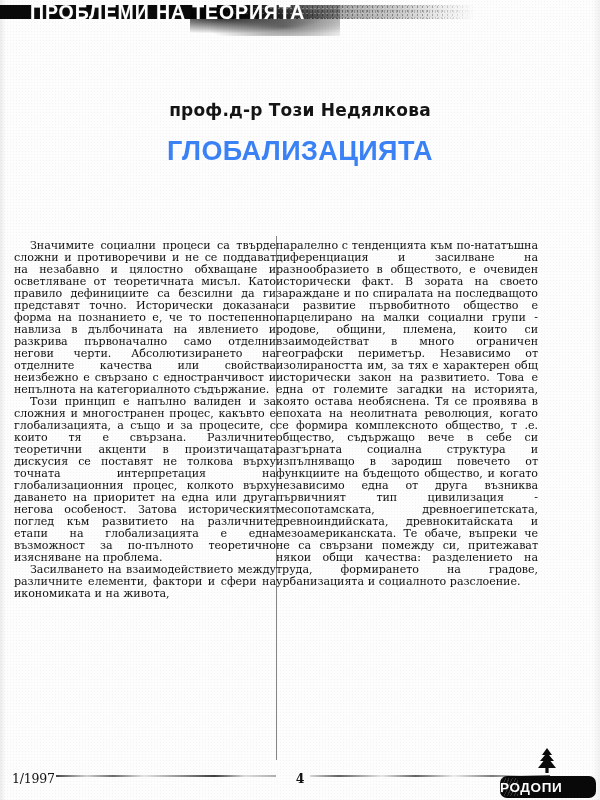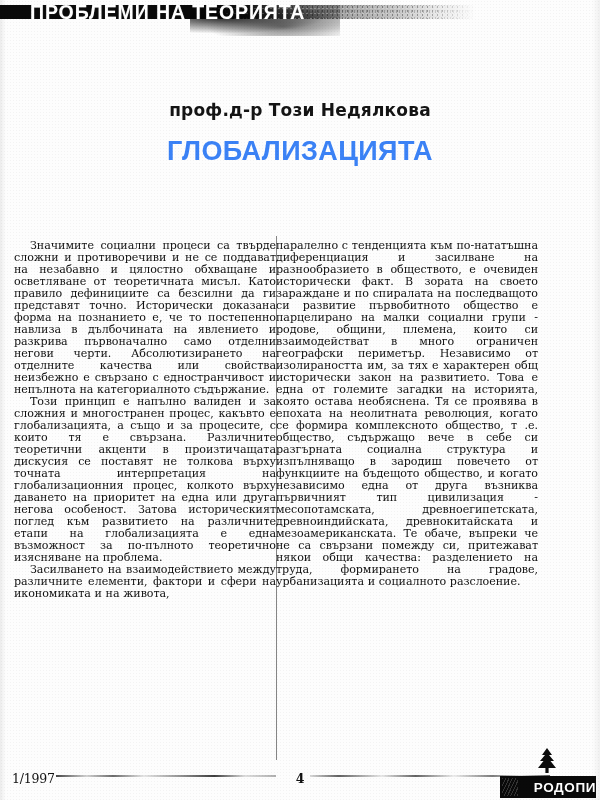--- a/index.html
+++ b/index.html
@@ -227,21 +227,22 @@
   }
   .logo-box {
     position: absolute;
     right: 0;
     bottom: 0;
     width: 96px;
     height: 22px;
     background: #090909;
     display: flex;
     align-items: center;
-    justify-content: flex-end;
+    justify-content: flex-start;
+    border-radius: 7px;
   }
   .logo-text {
     color: #fff;
     font-family: "Liberation Sans", sans-serif;
     font-weight: bold;
     font-size: 13.5px;
     letter-spacing: .6px;
   }
   .logo-smudge {
     position: absolute;

